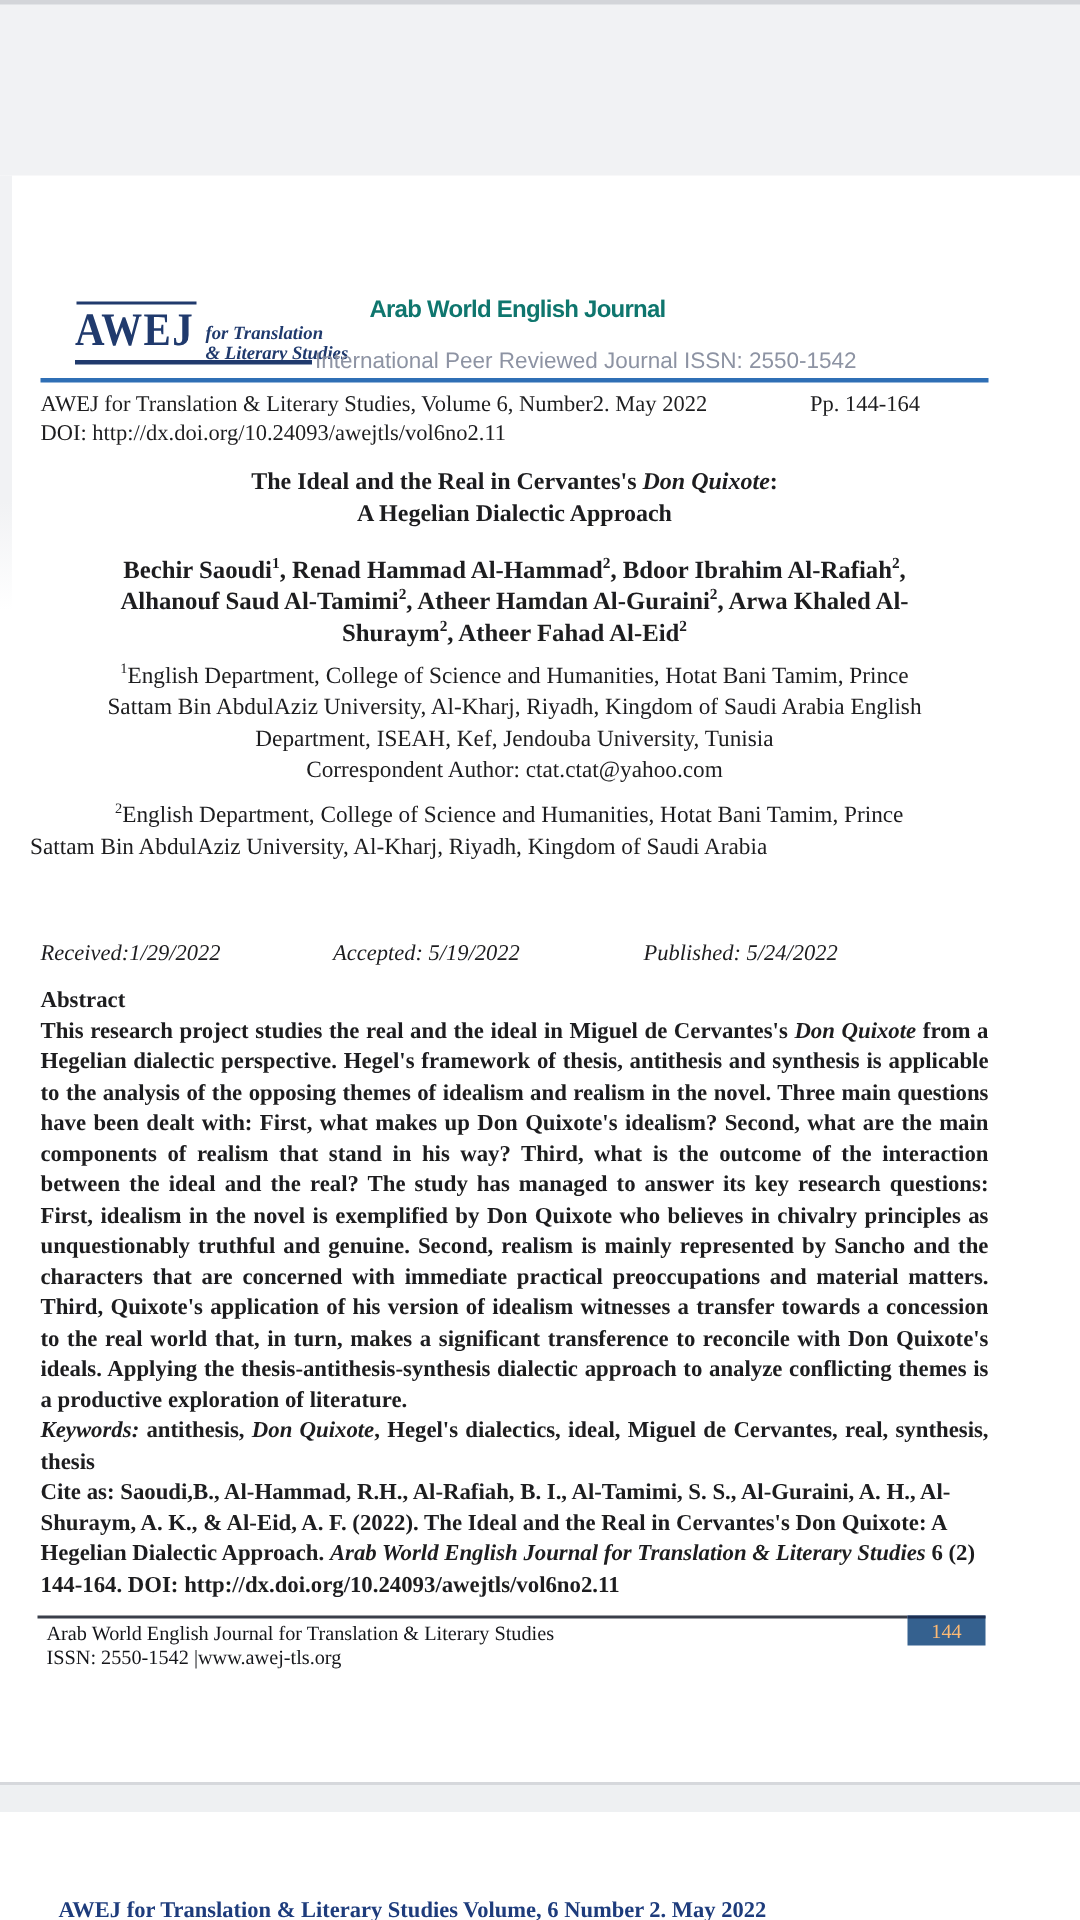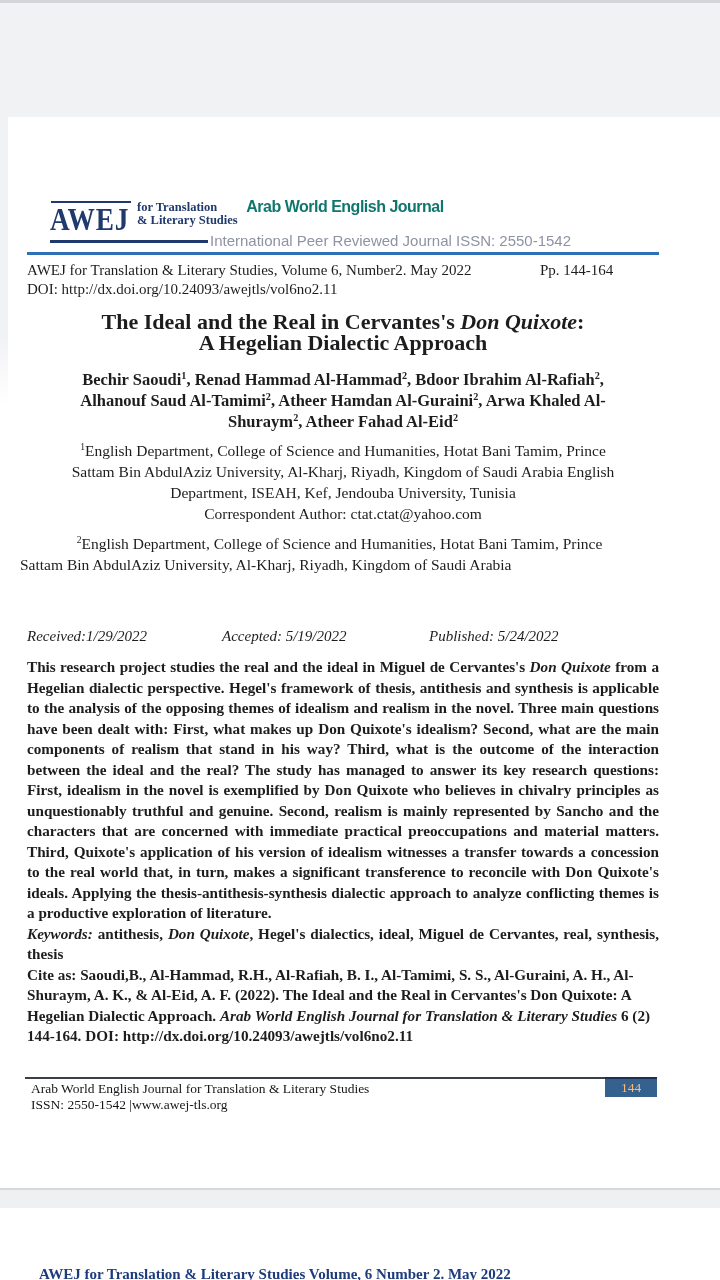--- a/index.html
+++ b/index.html
@@ -10,35 +10,35 @@
             border-top:3px solid #d3d5d9;box-sizing:border-box;}
   .left-strip{position:absolute;left:0;top:117px;width:8px;height:290px;
             background:linear-gradient(#f1f2f4 75%,rgba(241,242,244,0));}
   .separator{position:absolute;left:0;top:1188px;width:720px;height:20px;background:#eef0f2;
             border-top:2px solid #d6d8dc;box-sizing:border-box;}
   
   .logo-top-rule{position:absolute;left:51px;top:201px;width:80px;height:2px;background:#203a6d;}
   .logo-awej{position:absolute;left:50px;top:204px;font-size:31px;font-weight:bold;color:#203a6d;
             letter-spacing:1px;line-height:1;transform:scaleX(.88);transform-origin:0 0;}
   .logo-bottom-rule{position:absolute;left:50px;top:240px;width:158px;height:3px;background:#203a6d;}
-  .logo-tagline{position:absolute;left:137px;top:201px;font-size:12.5px;
+  .logo-tagline{position:absolute;left:137px;top:216px;font-size:12.5px;font-style:italic;
             font-weight:bold;color:#203a6d;line-height:13px;white-space:nowrap;}
   .journal-head{position:absolute;left:210px;top:198px;width:270px;text-align:center;}
   .journal-title{font-family:"Liberation Sans",sans-serif;font-weight:bold;font-size:16px;
             letter-spacing:-.5px;color:#0f766e;white-space:nowrap;}
   .journal-subtitle{font-family:Liberation Sans, sans-serif;font-size:15px;color:#8d93a3;
             margin-top:16px;white-space:nowrap;}
   .header-rule{position:absolute;left:27px;top:252px;width:632px;height:2.5px;background:#2f6fb5;}
   
   .issue-row{position:absolute;left:27px;top:262px;width:632px;font-size:15px;}
   .pp{position:absolute;left:513px;top:0;}
   .doi{position:absolute;left:27px;top:281px;font-size:15px;}
   
   .article-title{position:absolute;left:27px;top:311px;width:632px;text-align:center;
-            font-size:22px;font-weight:bold;line-height:21px;}
+            font-size:16px;font-weight:bold;line-height:21px;}
   .authors{position:absolute;left:27px;top:369px;width:632px;text-align:center;
             font-size:16.5px;font-weight:bold;line-height:21px;}
   .aff1{position:absolute;left:27px;top:440px;width:632px;text-align:center;
             font-size:15.5px;line-height:21px;}
   .aff2{position:absolute;left:20px;top:533px;width:639px;font-size:15.5px;line-height:21px;}
   .aff2-line-0{text-align:center;}
   .aff2-line-1{text-align:left;}
   
   .dates{position:absolute;left:27px;top:628px;width:632px;height:18px;font-size:15px;}
   .dates span{position:absolute;top:0;font-style:italic;}
@@ -110,20 +110,21 @@
     <div class="aff2-line-1"><span>Sattam Bin AbdulAziz University, Al-Kharj, Riyadh, Kingdom of Saudi Arabia</span></div>
   </div>
 
   <div class="dates">
     <span class="d-received">Received:1/29/2022</span>
     <span class="d-accepted">Accepted: 5/19/2022</span>
     <span class="d-published">Published: 5/24/2022</span>
   </div>
 
   <div class="content">
+    <div class="abstract-heading">Abstract</div>
     <p class="abstract"><span>This research project studies the real and the ideal in Miguel de Cervantes's </span><em>Don Quixote</em><span> from a Hegelian dialectic perspective. Hegel's framework of thesis, antithesis and synthesis is applicable to the analysis of the opposing themes of idealism and realism in the novel. Three main questions have been dealt with: First, what makes up Don Quixote's idealism? Second, what are the main components of realism that stand in his way? Third, what is the outcome of the interaction between the ideal and the real? The study has managed to answer its key research questions: First, idealism in the novel is exemplified by Don Quixote who believes in chivalry principles as unquestionably truthful and genuine. Second, realism is mainly represented by Sancho and the characters that are concerned with immediate practical preoccupations and material matters. Third, Quixote's application of his version of idealism witnesses a transfer towards a concession to the real world that, in turn, makes a significant transference to reconcile with Don Quixote's ideals. Applying the thesis-antithesis-synthesis dialectic approach to analyze conflicting themes is a productive exploration of literature.</span></p>
     <p class="keywords"><em>Keywords:</em><span> antithesis, </span><em>Don Quixote</em><span>, Hegel's dialectics, ideal, Miguel de Cervantes, real, synthesis, thesis</span></p>
     <p class="cite"><strong>Cite as</strong><span>:  Saoudi,B., Al-Hammad, R.H., Al-Rafiah, B. I., Al-Tamimi, S. S., Al-Guraini, A. H., Al-Shuraym, A. K., &amp; Al-Eid, A. F. (2022).  The Ideal and the Real in Cervantes's Don Quixote: A Hegelian Dialectic Approach. </span><em>Arab World English Journal for Translation &amp; Literary Studies</em><span> 6 (2) 144-164. DOI: http://dx.doi.org/10.24093/awejtls/vol6no2.11</span></p>
   </div>
 
   <div class="footer-rule"></div>
   <div class="page-box">144</div>
   <div class="footer-text">
     <div>Arab World English Journal for Translation &amp; Literary Studies</div>
     <div>ISSN: 2550-1542 |www.awej-tls.org</div>

